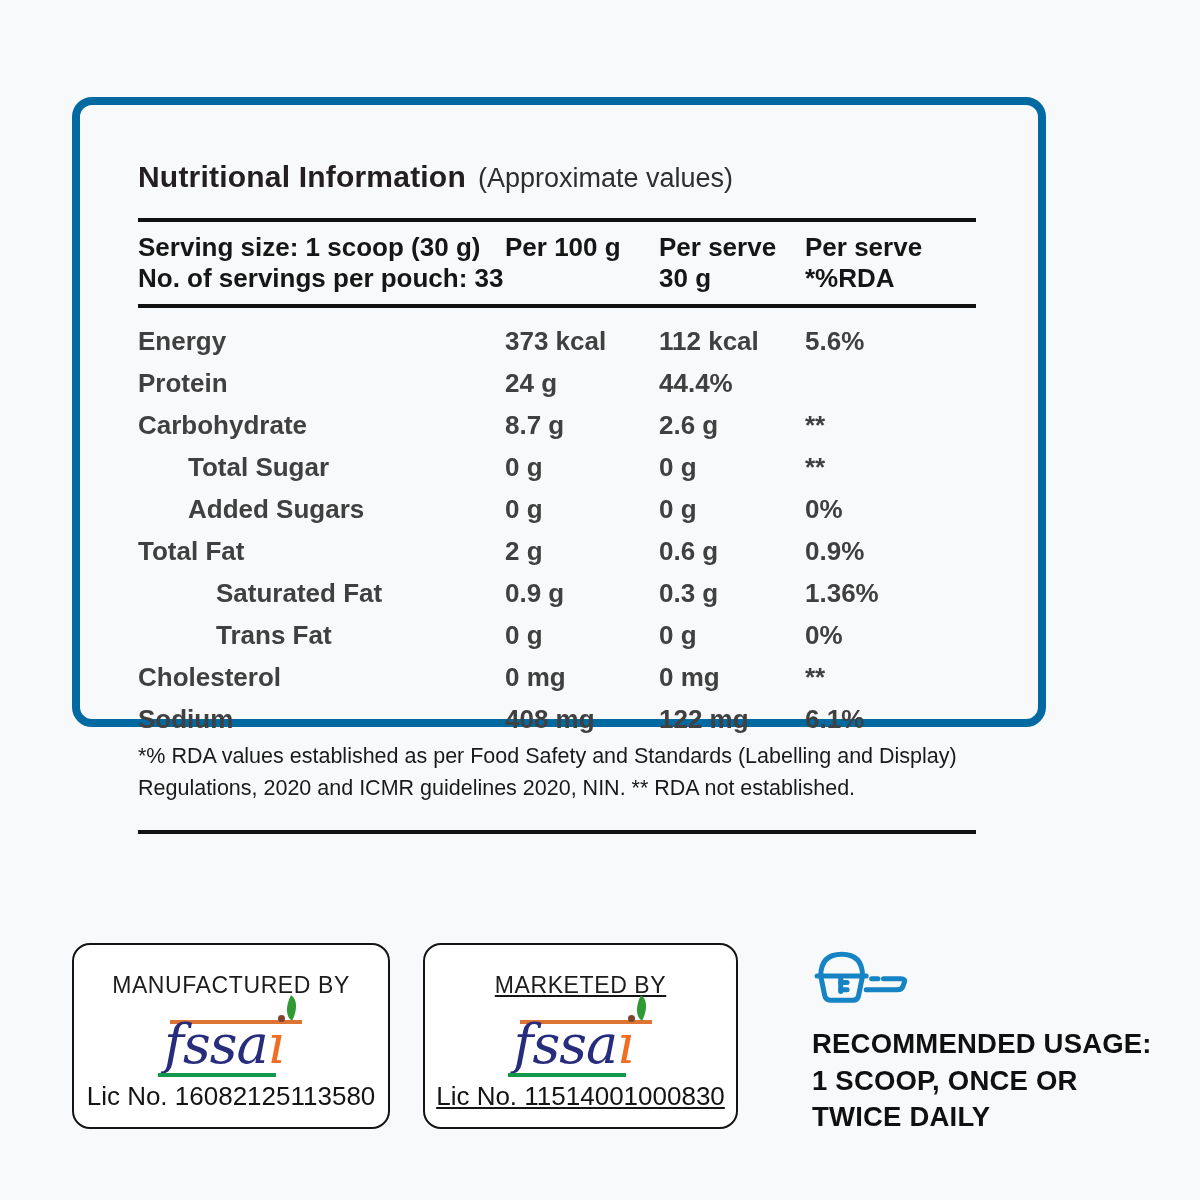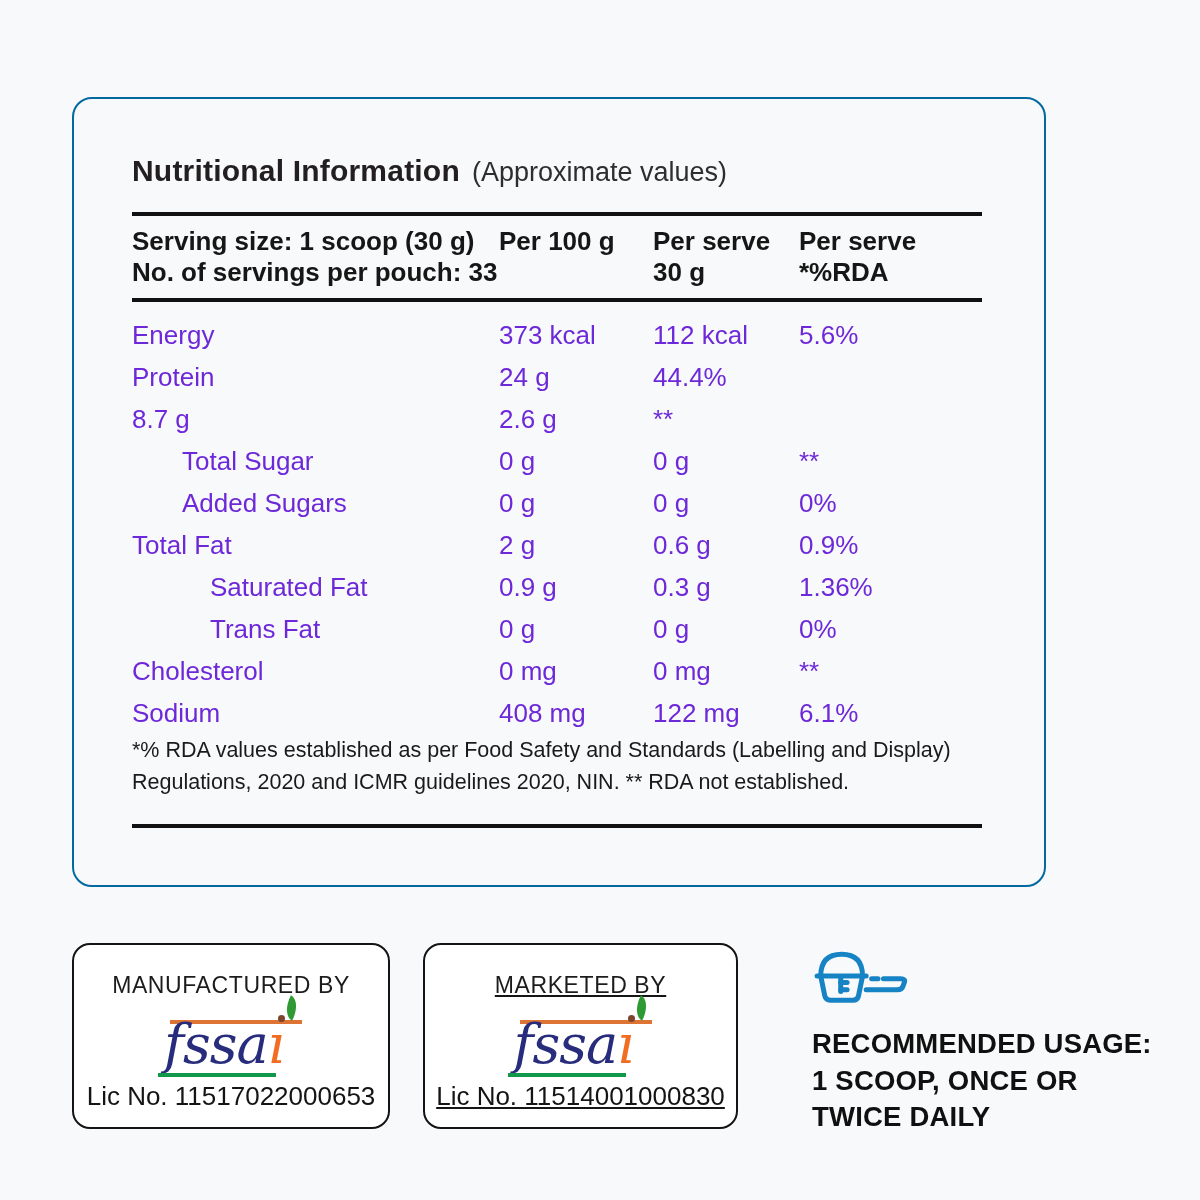--- a/index.html
+++ b/index.html
@@ -9,41 +9,41 @@
     font-family: "Liberation Sans", sans-serif;
     color: #151515;
     position: relative;
     overflow: hidden;
   }
 
   
   .card {
     position: absolute;
     left: 72px; top: 97px;
-    width: 974px; height: 790px;
-    border: 2px solid #0369a1;
+    width: 974px; height: 630px;
+    border: 8px solid #0369a1;
     border-radius: 20px;
     background: #f8f9fa;
   }
   .card-inner { padding: 55px 62px 0 58px; }
 
   .title-row { display: flex; align-items: baseline; gap: 12px; height: 40px; margin-bottom: 18px; }
   .title-main { font-size: 30px; font-weight: 700; letter-spacing: 0.2px; color: #231f20; }
   .title-note { font-size: 27px; font-weight: 400; color: #2e2e2e; }
 
   .rule { height: 4px; background: #111; border: none; }
 
   .tgrid { display: grid; grid-template-columns: 367px 154px 146px 1fr; }
 
   .thead { padding: 10px 0 10px 0; }
   .thead .hcell { font-size: 26px; font-weight: 700; line-height: 31px; color: #161616; }
 
   .trow { }
   .trow .cell {
-    font-size: 26px; font-weight: 400; color: #6d28d9;
+    font-size: 26px; font-weight: 700; color: #404040;
     padding-top: 8px; padding-bottom: 8px; line-height: 26px;
   }
   .indent-1 .label-cell { padding-left: 50px; }
   .indent-2 .label-cell { padding-left: 78px; }
 
   .footnote { margin-top: 0; font-size: 21.5px; line-height: 32px; color: #1a1a1a; }
 
   .rule-bottom { margin-top: 26px; }
 
   
@@ -136,20 +136,21 @@
         <div class="cell">373 kcal</div>
         <div class="cell">112 kcal</div>
         <div class="cell">5.6%</div>
       </div>
       <div class="tgrid trow">
         <div class="cell label-cell">Protein</div>
         <div class="cell">24 g</div>
         <div class="cell">44.4%</div>
       </div>
       <div class="tgrid trow">
+        <div class="cell label-cell">Carbohydrate</div>
         <div class="cell">8.7 g</div>
         <div class="cell">2.6 g</div>
         <div class="cell">**</div>
       </div>
       <div class="tgrid trow indent-1">
         <div class="cell label-cell">Total Sugar</div>
         <div class="cell">0 g</div>
         <div class="cell">0 g</div>
         <div class="cell">**</div>
       </div>
@@ -202,21 +203,21 @@
 
 <div class="info-box box-manufactured">
   <div class="box-heading">MANUFACTURED BY</div>
   <div class="fssai">
     <span class="fssai-bar"></span>
     <span class="fssai-word"><span>fssa</span><span class="fssai-i">ı</span></span>
     <span class="fssai-underline"></span>
     <span class="fssai-leaf"></span>
     <span class="fssai-dot"></span>
   </div>
-  <div class="box-license">Lic No. 11517022000653</div>
+  <div class="box-license">Lic No. 16082125113580</div>
 </div>
 
 <div class="info-box box-marketed">
   <div class="box-heading">MARKETED BY</div>
   <div class="fssai">
     <span class="fssai-bar"></span>
     <span class="fssai-word"><span>fssa</span><span class="fssai-i">ı</span></span>
     <span class="fssai-underline"></span>
     <span class="fssai-leaf"></span>
     <span class="fssai-dot"></span>

